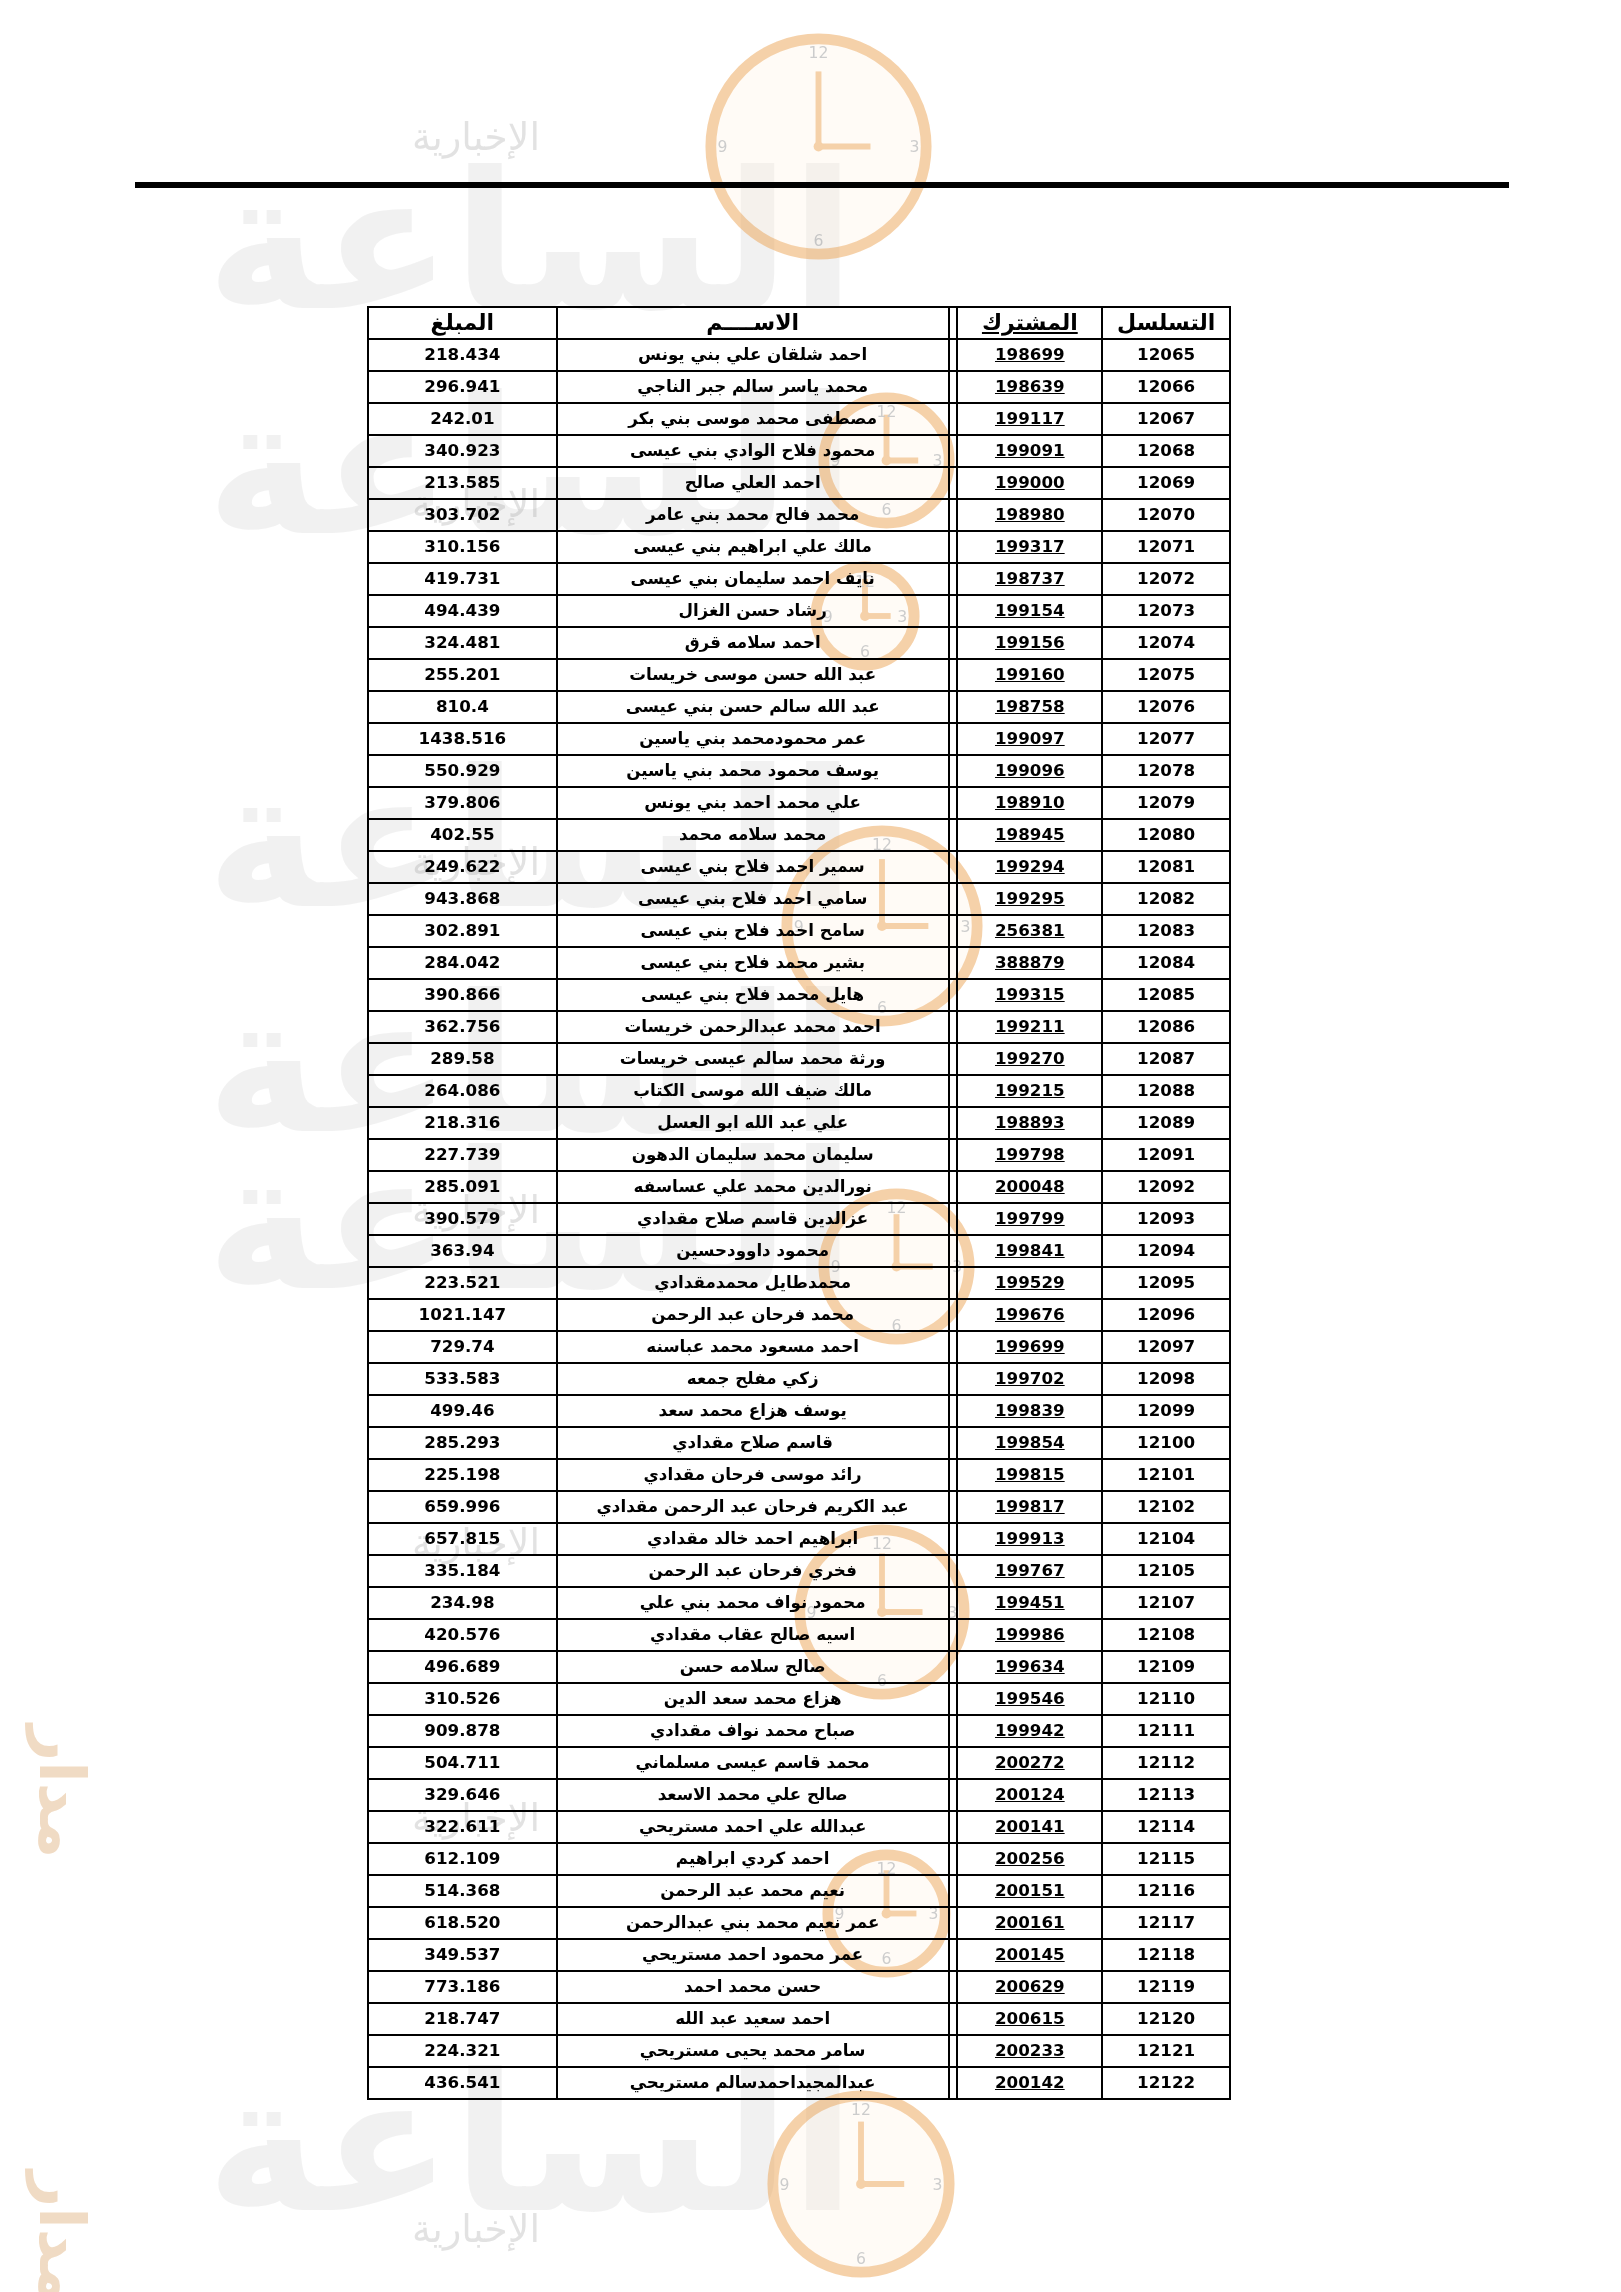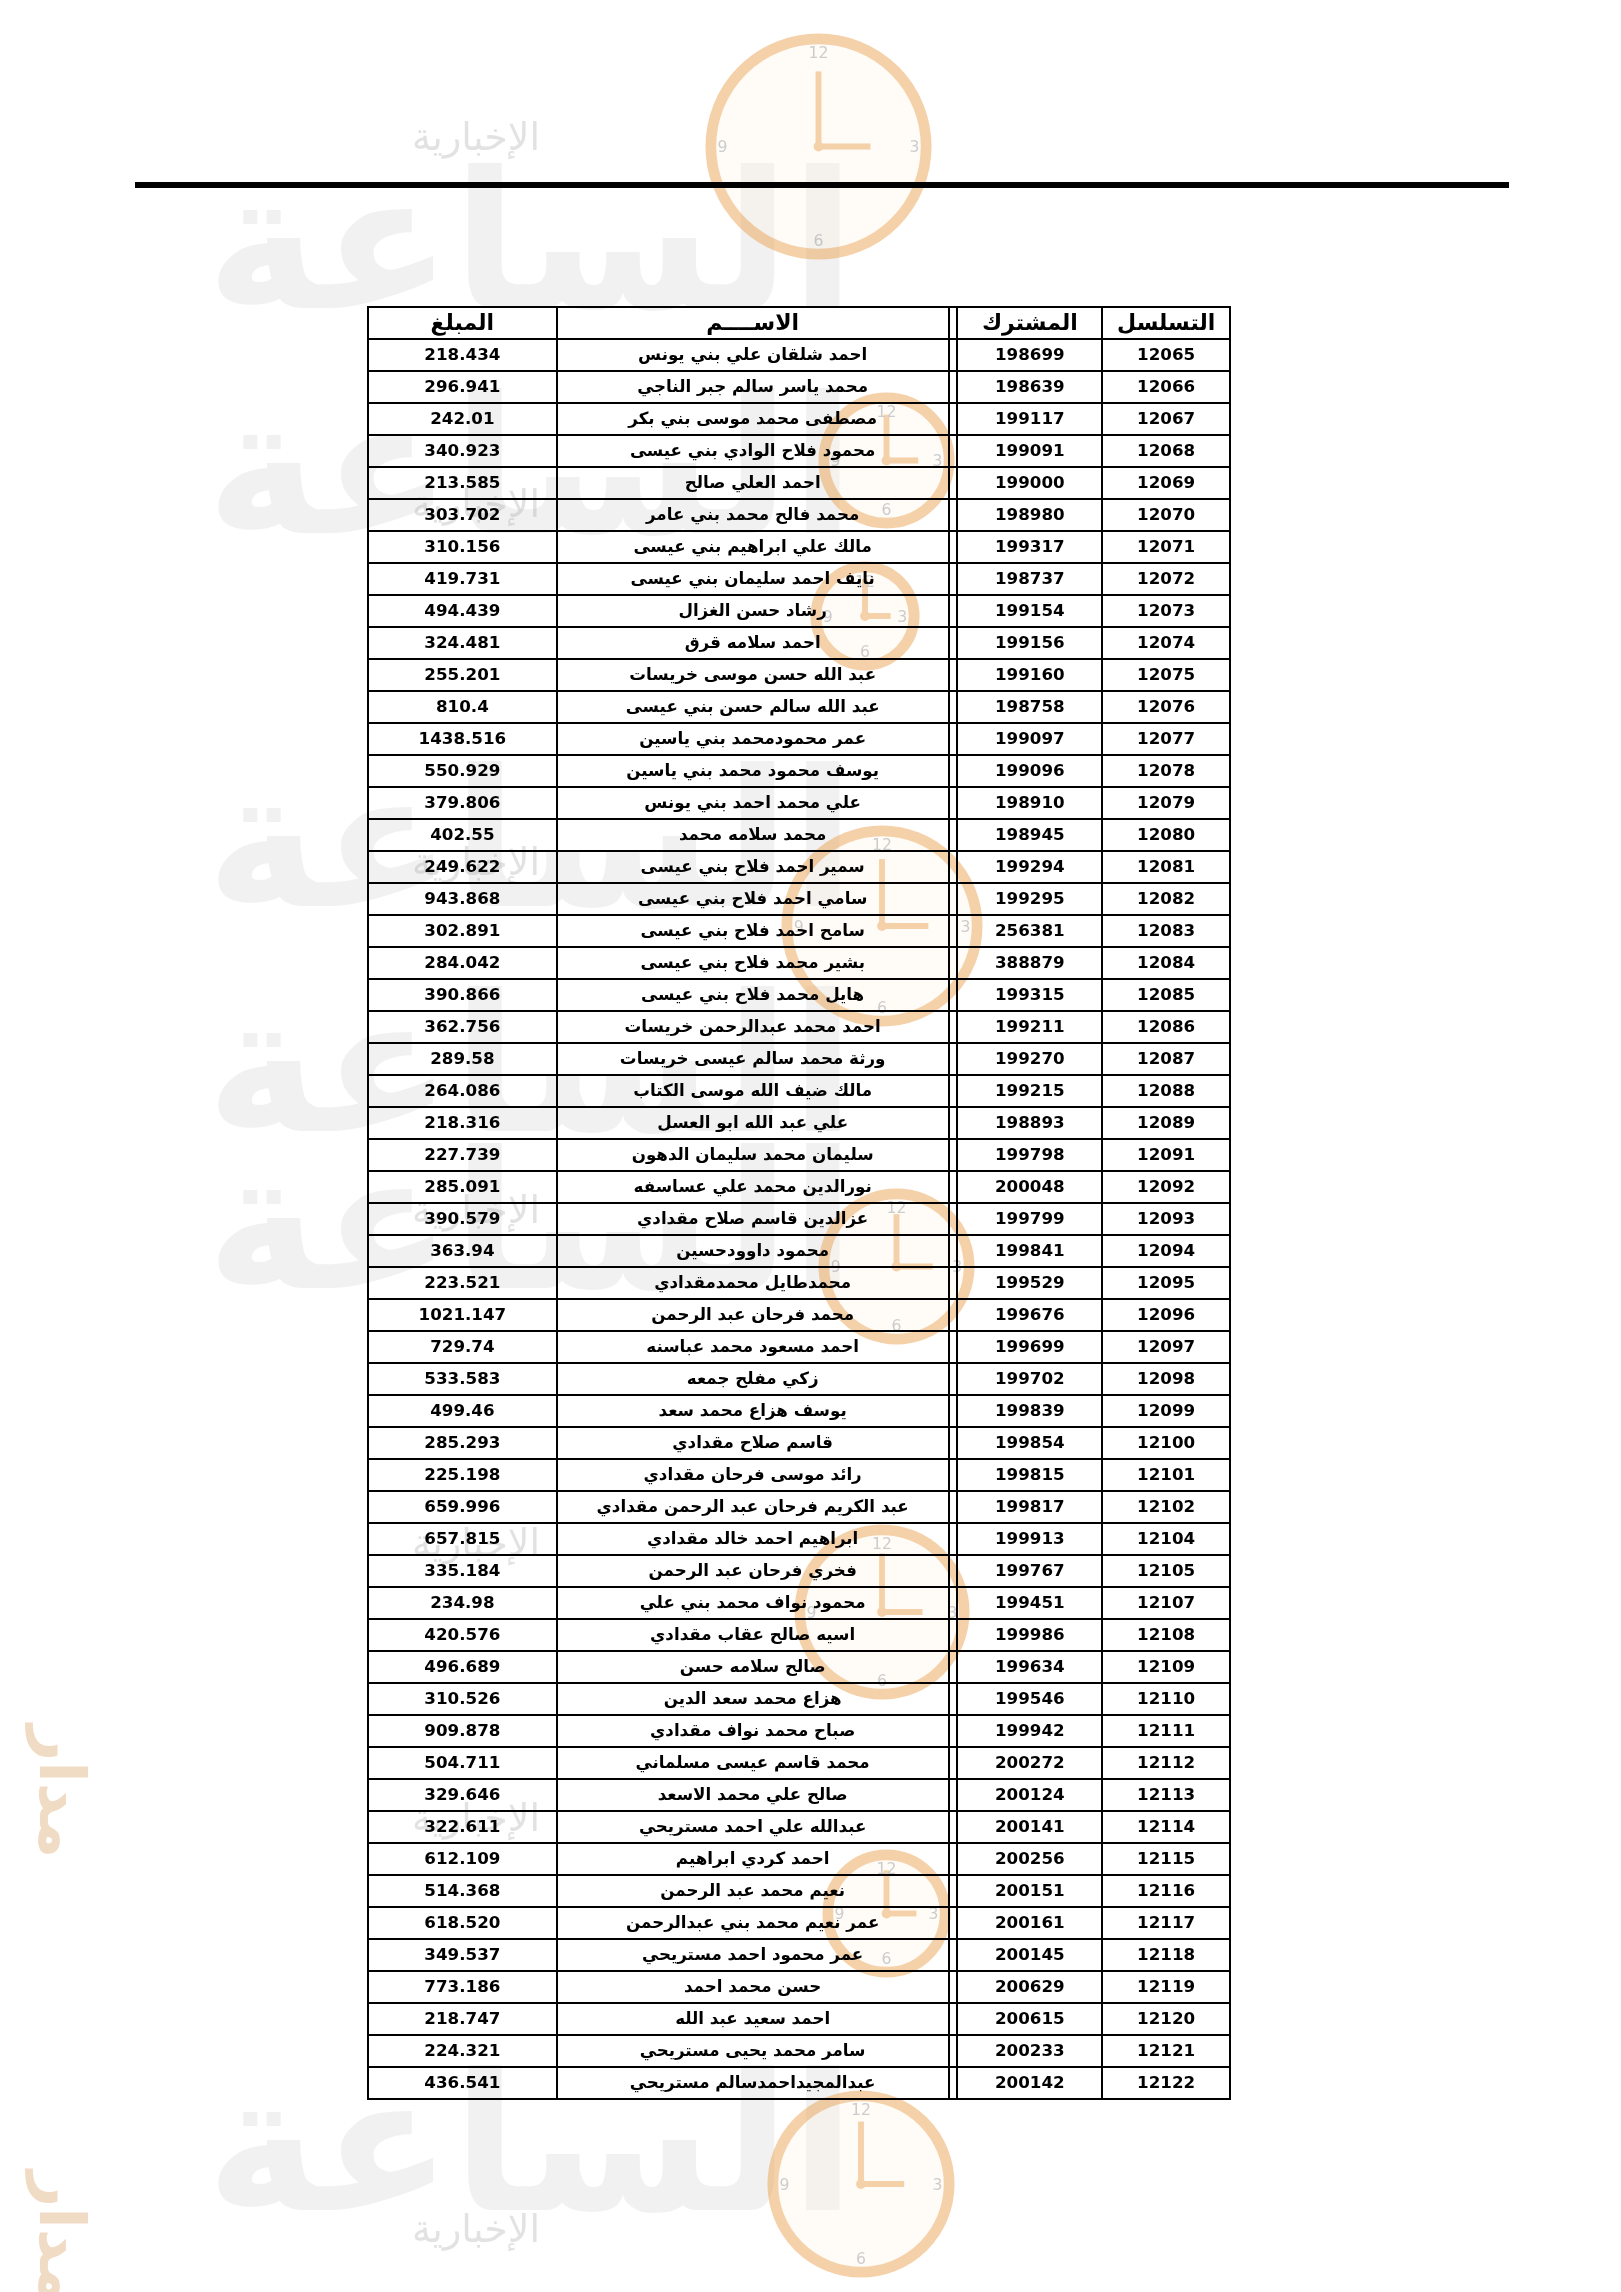--- a/index.html
+++ b/index.html
@@ -53,21 +53,21 @@
     border:2px solid #000;
     height:30px;padding:0 3.9px;
     font-weight:bold;color:#000;
     text-align:center;vertical-align:middle;
     line-height:1.05;
     background:transparent;
   }
   #doc-table th{font-size:22px;}
   #doc-table td{font-size:16.7px;}
   .col-serial{width:118px;}
-  .col-subscriber{width:135px;}
+  .col-subscriber{width:135px;text-decoration:underline;}
   .col-spacer{width:6.9px;padding:0 !important;}
   .col-name{width:382px;margin-top:32px;}
   .col-amount{width:179px;}
 </style>
 </head>
 <body>
 
 <div id="page">
 
   <div id="watermarks">

